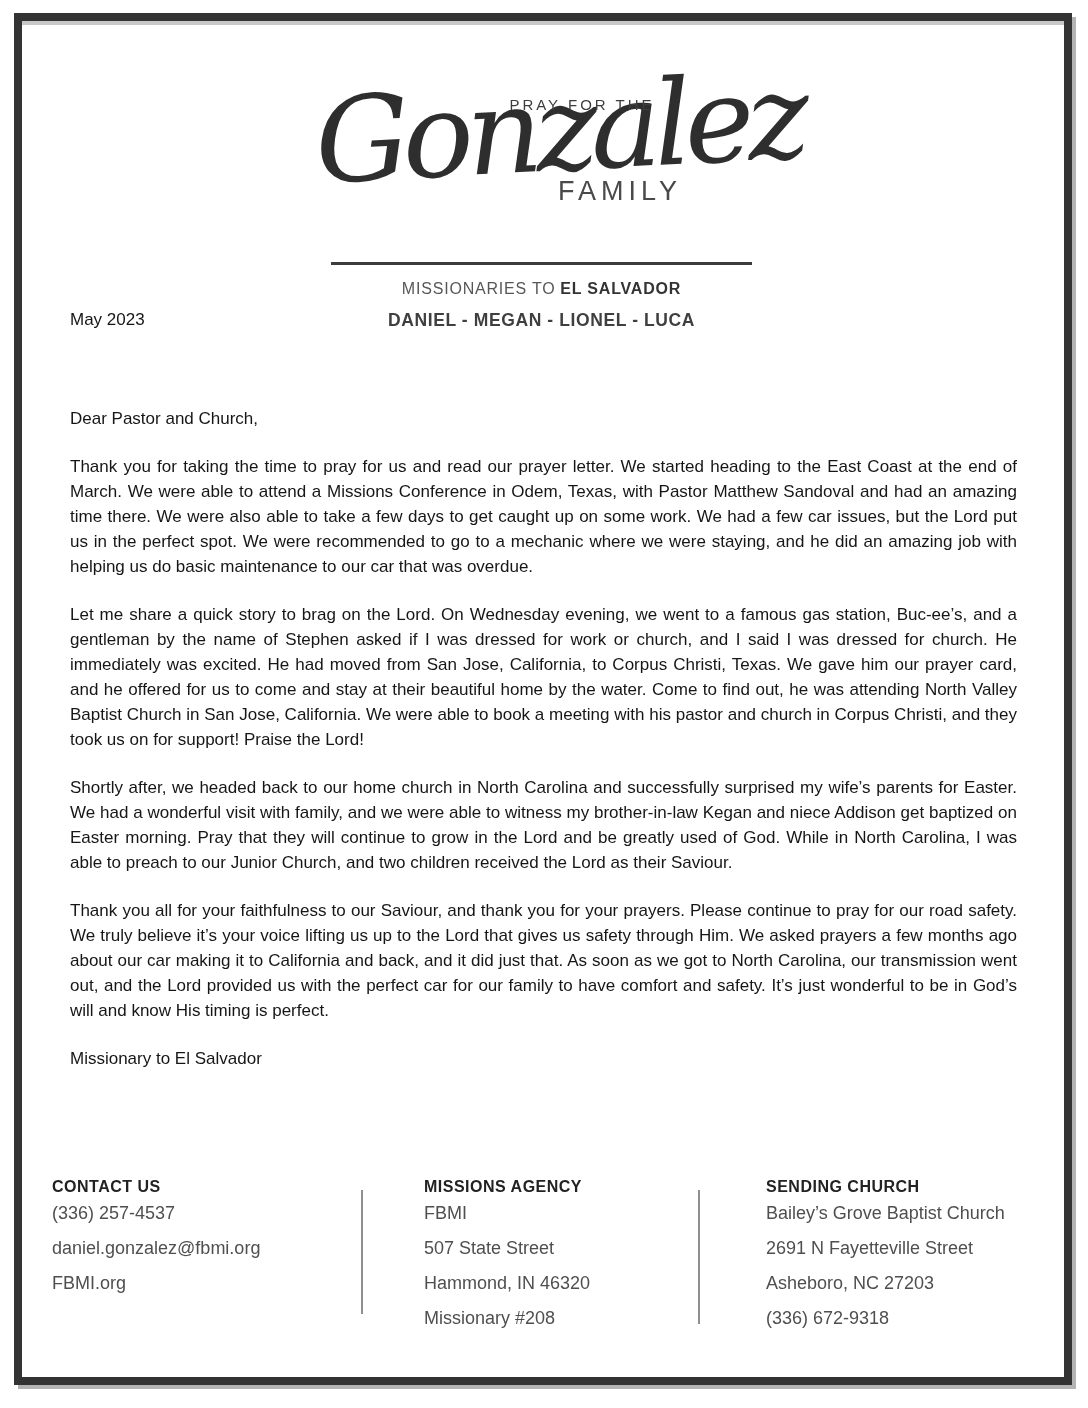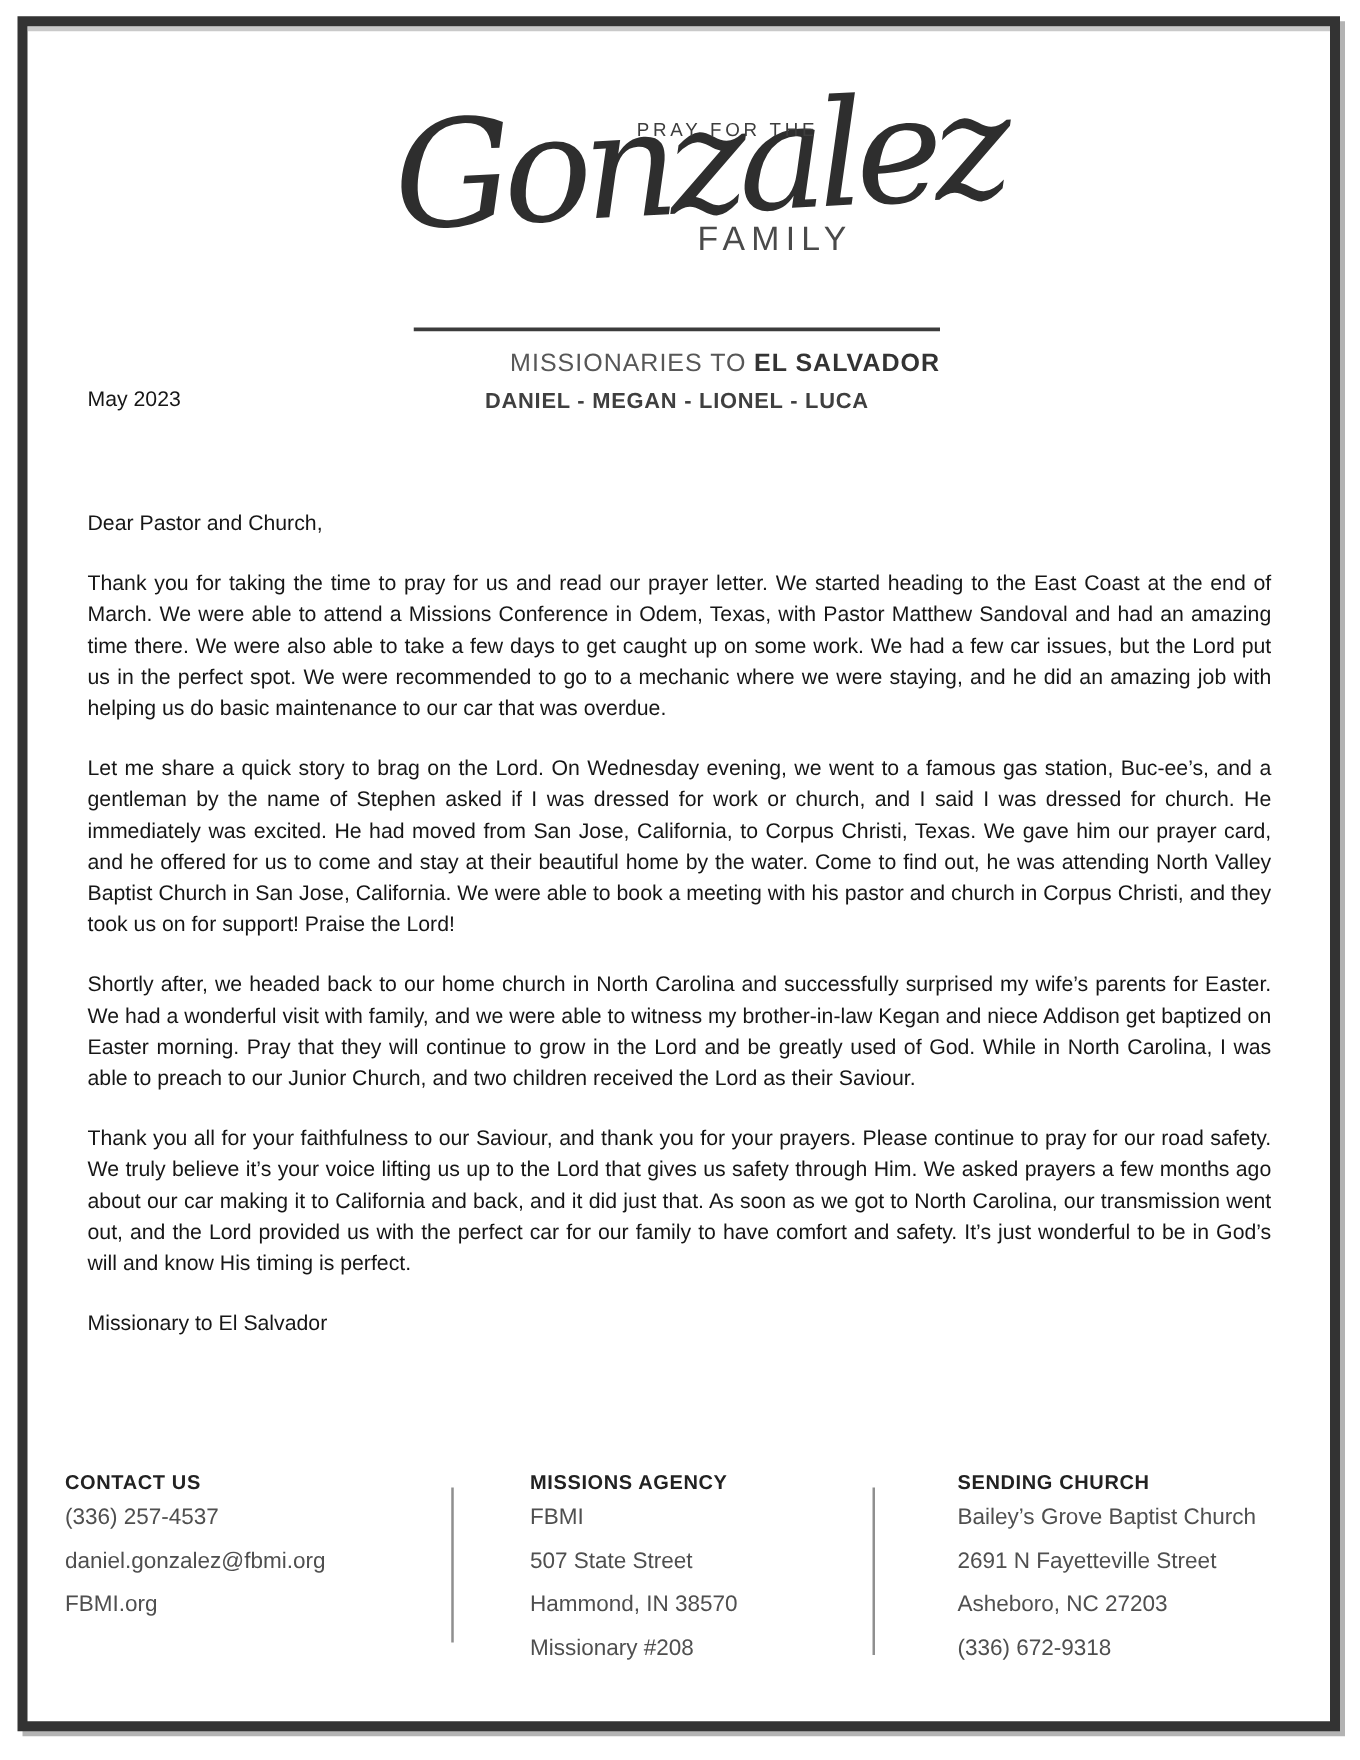--- a/index.html
+++ b/index.html
@@ -56,22 +56,22 @@
   }
   .logo-divider {
     position: absolute;
     left: 331px; top: 262px;
     width: 421px; height: 3px;
     background: #3c3c3c;
   }
   .logo-subtitle {
     position: absolute;
     left: 331px; top: 280px; width: 421px;
-    text-align: right;
-    font-size: 20px;
+    text-align: center;
+    font-size: 16px;
     letter-spacing: 0.8px;
     color: #575757;
     white-space: nowrap;
   }
   .logo-subtitle .bold-part {
     font-weight: bold;
     color: #333333;
     margin-left: 0.3em;
   }
   .logo-names {
@@ -179,21 +179,21 @@
     <div class="footer-line">daniel.gonzalez@fbmi.org</div>
     <div class="footer-line">FBMI.org</div>
   </div>
 
   <div class="footer-divider footer-divider-1"></div>
 
   <div class="footer-col footer-col-agency">
     <div class="footer-heading">MISSIONS AGENCY</div>
     <div class="footer-line">FBMI</div>
     <div class="footer-line">507 State Street</div>
-    <div class="footer-line">Hammond, IN 38570</div>
+    <div class="footer-line">Hammond, IN 46320</div>
     <div class="footer-line">Missionary #208</div>
   </div>
 
   <div class="footer-divider footer-divider-2"></div>
 
   <div class="footer-col footer-col-church">
     <div class="footer-heading">SENDING CHURCH</div>
     <div class="footer-line">Bailey’s Grove Baptist Church</div>
     <div class="footer-line">2691 N Fayetteville Street</div>
     <div class="footer-line">Asheboro, NC 27203</div>

